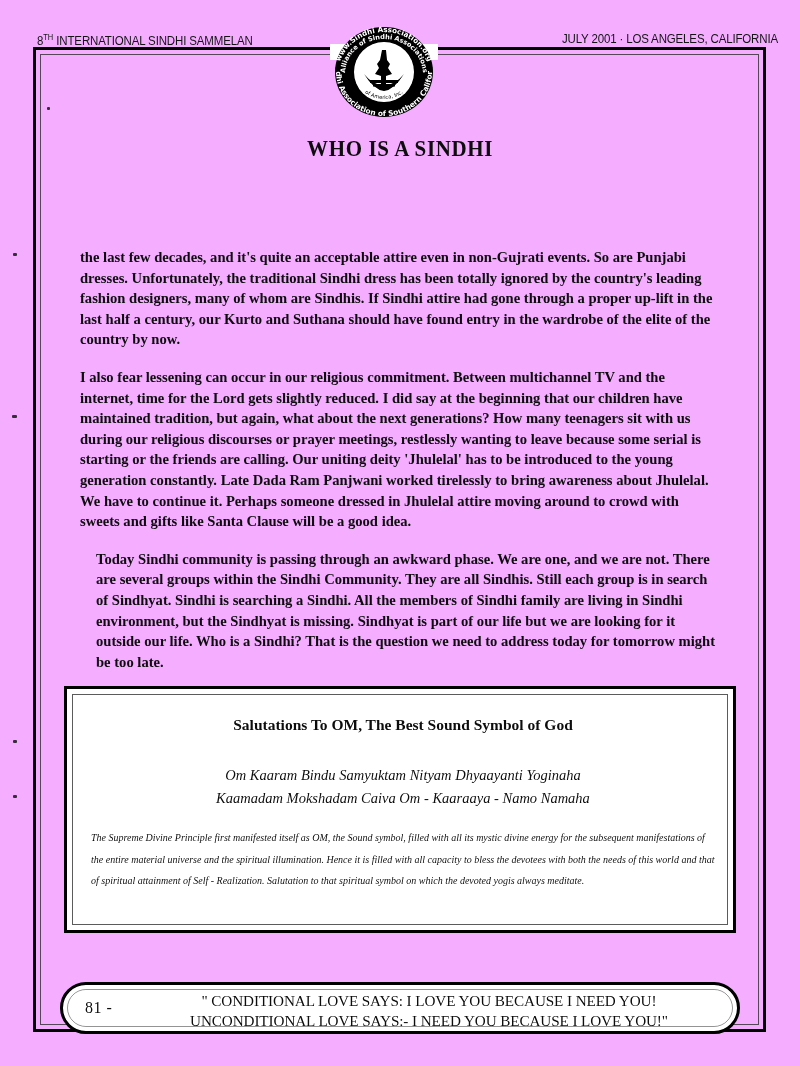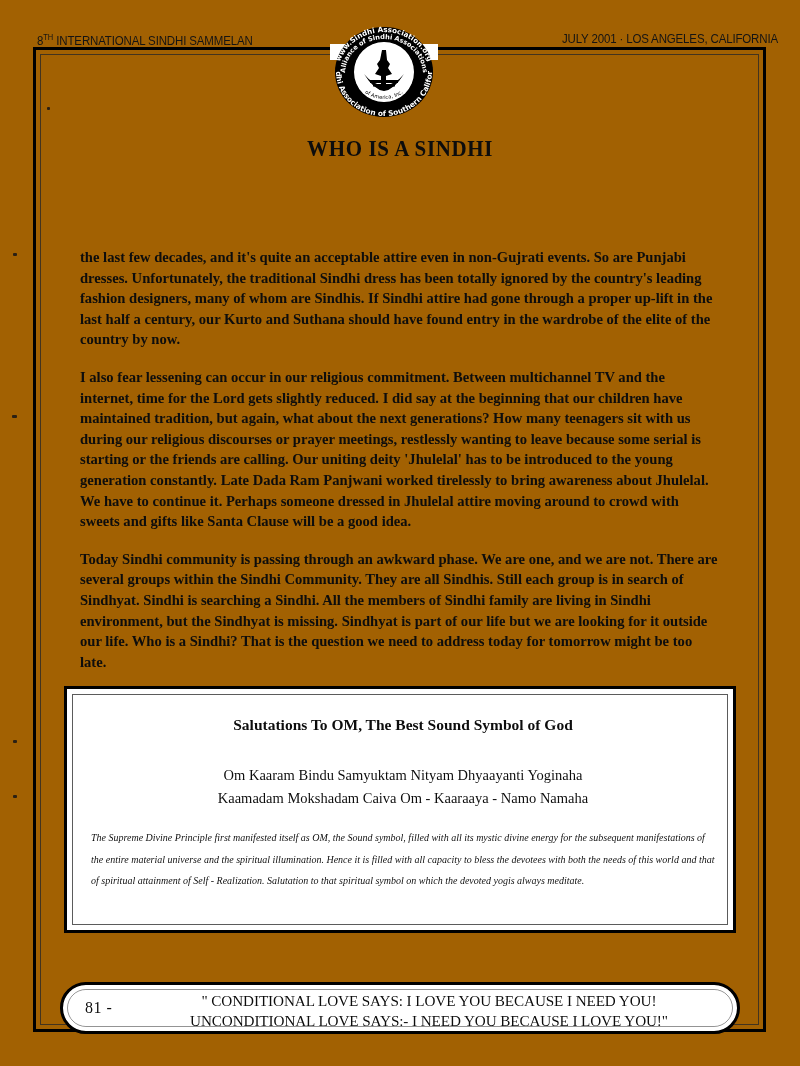--- a/index.html
+++ b/index.html
@@ -7,21 +7,21 @@
     margin: 0;
     padding: 0;
     background: #ffffff;
   }
 
   #page {
     position: relative;
     width: 800px;
     height: 1066px;
     margin: 0 auto;
-    background: #a16207;
+    background: #f0abfc;
     overflow: hidden;
     font-family: "Liberation Serif", "DejaVu Serif", serif;
     color: #111111;
     filter: contrast(1.04);
   }
 
   
   .running-head {
     position: absolute;
     top: 33px;
@@ -114,21 +114,21 @@
     top: 247px;
     width: 641px;
     font-size: 14.6px;
     line-height: 20.6px;
     text-align: left;
     font-weight: bold;
   }
   .body-copy p {
     margin: 0 0 17px 0;
   }
-  .body-copy p:last-child { margin-bottom: 0; }
+  .body-copy p:last-child { margin-bottom: 0; margin-left: 16px; }
 
   
   .om-box {
     position: absolute;
     left: 64px;
     top: 686px;
     width: 672px;
     height: 247px;
     border: 3px solid #000;
     box-sizing: border-box;
@@ -153,20 +153,21 @@
     font-size: 15.5px;
     font-weight: bold;
   }
   .om-verse {
     position: absolute;
     left: 0;
     top: 75px;
     width: 672px;
     text-align: center;
     font-size: 14.5px;
+    font-style: italic;
     line-height: 23px;
   }
   .om-body {
     position: absolute;
     left: 24px;
     top: 138px;
     width: 628px;
     font-size: 10px;
     font-style: italic;
     line-height: 21.5px;

